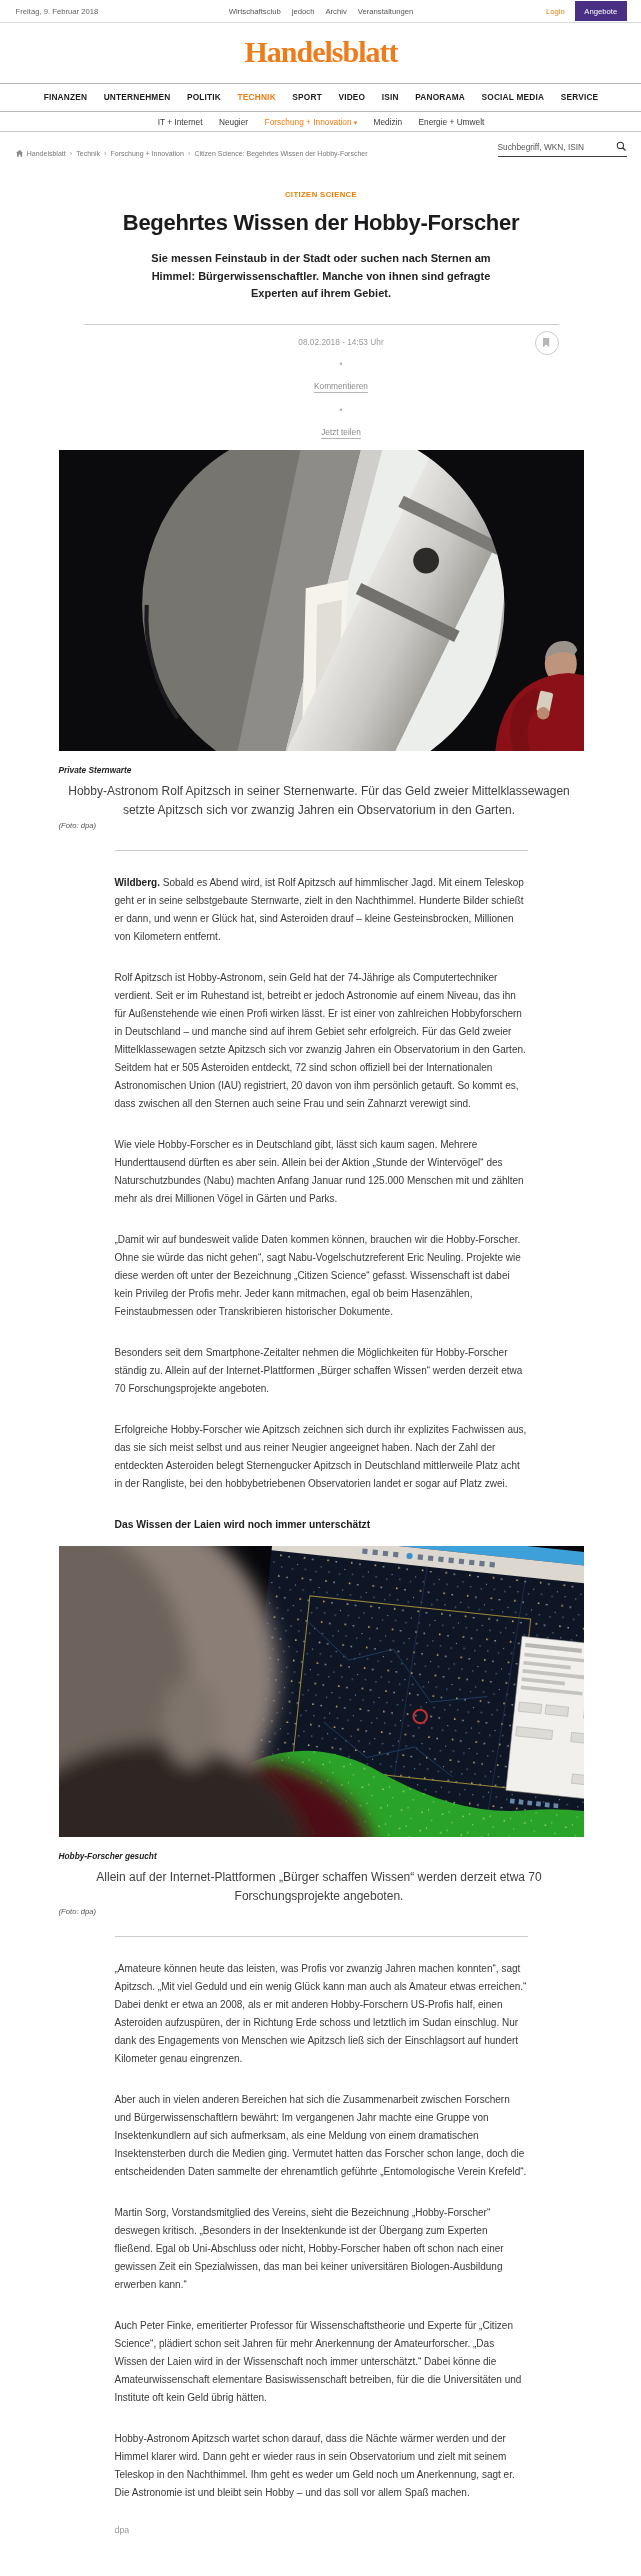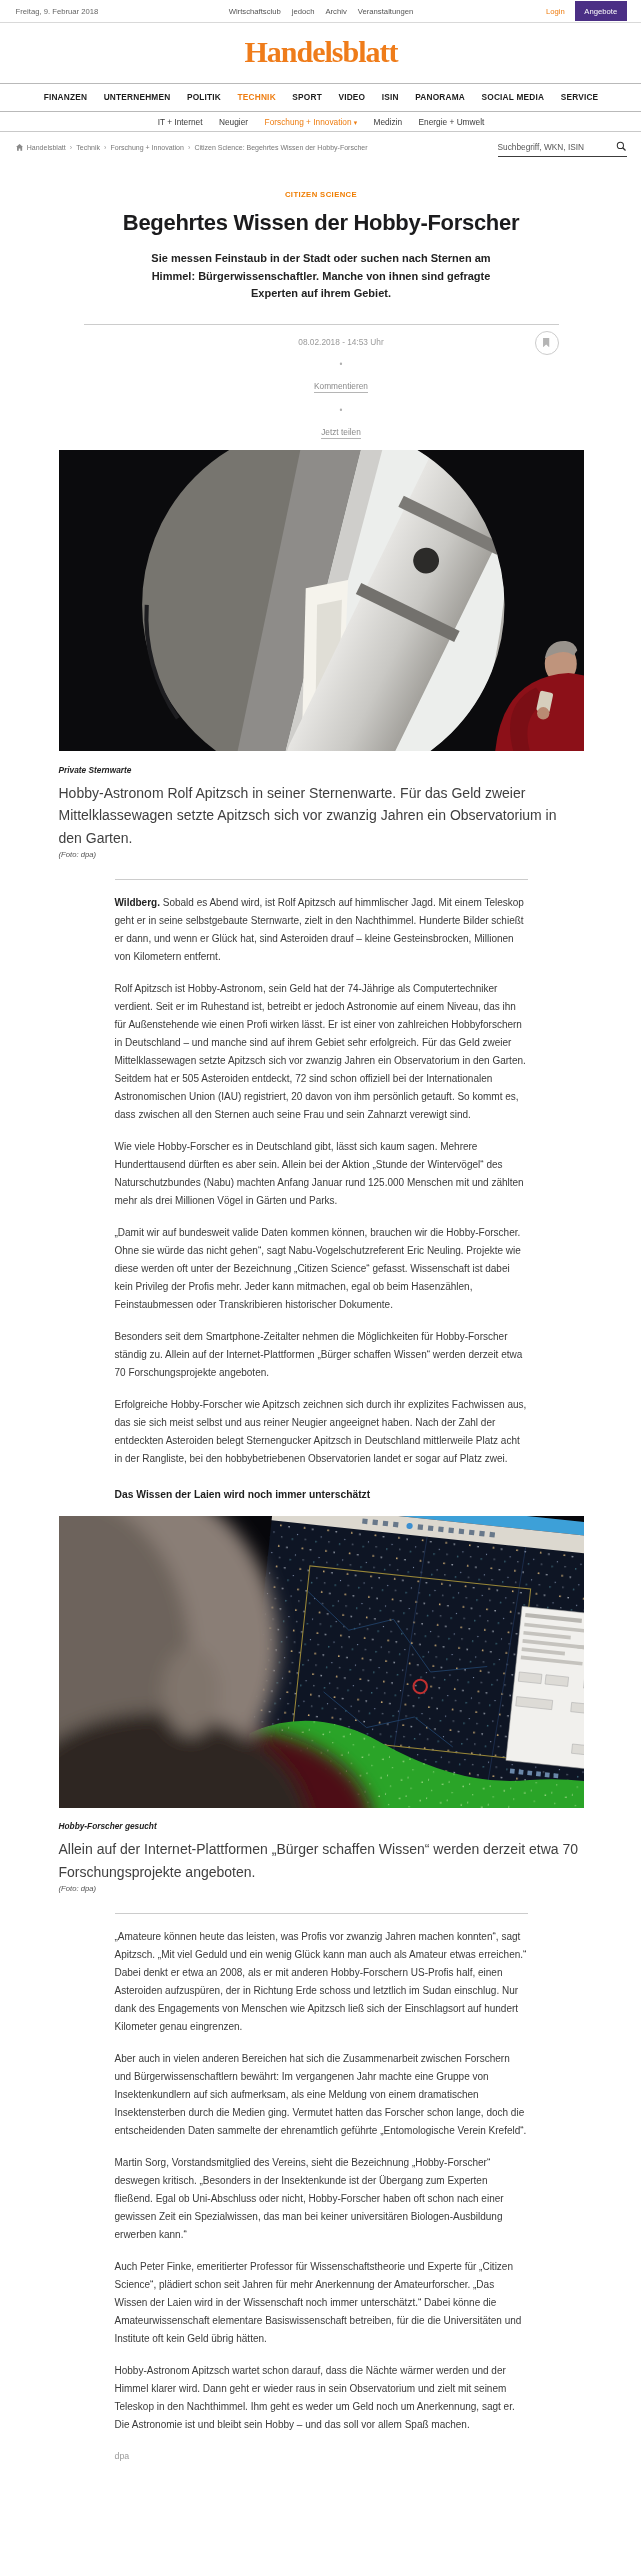--- a/index.html
+++ b/index.html
@@ -23,21 +23,21 @@
   .mainnav { border-top:0.5px solid #b9b9b9; border-bottom:0.5px solid #b9b9b9; height:29px; display:flex; justify-content:center; align-items:center; gap:16.5px; }
   .nav-item { font-size:8.3px; font-weight:bold; color:#1d1d1d; letter-spacing:0.2px; }
   .nav-item.active { color:#ee7d11; }
 
   
   .subnav { height:20.7px; display:flex; justify-content:center; align-items:center; gap:16.5px; border-bottom:0.5px solid #c9c9c9; font-size:8.3px; color:#3a3a3a; }
   .subnav .sub-item.active { color:#ee7d11; }
   .chev { font-size:6.7px; color:#ee7d11; margin-left:2.1px; }
 
   
-  .crumbrow { display:flex; align-items:flex-start; padding:8.3px 15.5px 5.2px; }
+  .crumbrow { display:flex; align-items:flex-end; padding:8.3px 15.5px 5.2px; }
   .breadcrumb { flex:1; display:flex; align-items:center; gap:4.1px; font-size:7px; color:#777; padding-top:3.1px; flex-wrap:wrap; }
   .breadcrumb .sep { color:#999; }
   .home-icon svg { display:block; }
   .searchbox { width:129px; display:flex; align-items:center; border-bottom:1px solid #3c3c3c; padding-bottom:3.1px; }
   .searchbox input { border:none; outline:none; flex:1; font-size:8.3px; color:#444; font-family:"Liberation Sans",sans-serif; }
   .searchbox input::placeholder { color:#555; }
 
   
   .article-head { text-align:center; margin-top:28px; }
   .kicker { color:#f07d00; font-weight:bold; font-size:7.7px; letter-spacing:0.4px; margin-bottom:10.3px; }
@@ -49,28 +49,28 @@
   .meta-line { margin-left:40px; font-size:8.3px; color:#9a9a9a; display:flex; align-items:center; gap:12px;flex-direction:column; }
   .meta-link { color:#8a8a8a; border-bottom:0.5px solid #b5b5b5; padding-bottom:1px; }
   .bullet { color:#b0b0b0; }
   .bookmark-btn { position:absolute; right:0; top:6.2px; width:24px; height:24px; border:0.5px solid #ccc; border-radius:50%; background:#fff; display:flex; align-items:center; justify-content:center; }
 
   
   .figure { width:525px; margin:11.4px auto 0; }
   .figure svg.photo { display:block; width:525px; }
   .caption { padding-top:13.4px; }
   .cap-title { font-size:8.3px; font-weight:bold; font-style:italic; color:#222; margin-bottom:7.2px; }
-  .cap-text { font-size:14px; color:#3f3f3f; line-height:1.6; max-width:521px; }
+  .cap-text { font-size:12px; color:#3f3f3f; line-height:1.6; max-width:521px;text-align:center; }
   .credit { font-size:7.7px; font-style:italic; color:#555; margin-top:1px; }
 
   .body-divider { width:413px; margin:19.6px auto 0; border-top:0.5px solid #ccc; }
 
   
   .article-body { width:413px; margin:0 auto; font-size:10px; line-height:1.8; color:#3a3a3a; }
-  .article-body p { margin:14px 0; }
+  .article-body p { margin:23px 0; }
   .p-lead { font-weight:bold; color:#222; }
   .subheading { font-size:10.3px; font-weight:bold; color:#1e1e1e; margin:18.6px 0 3.1px; }
   .source { width:413px; margin:17.6px auto 33px; font-size:8.8px; color:#9a9a9a; }
 </style>
 </head>
 <body>
 
 <div class="topbar">
   <div class="tb-left">Freitag, 9. Februar 2018</div>
   <div class="tb-center">

